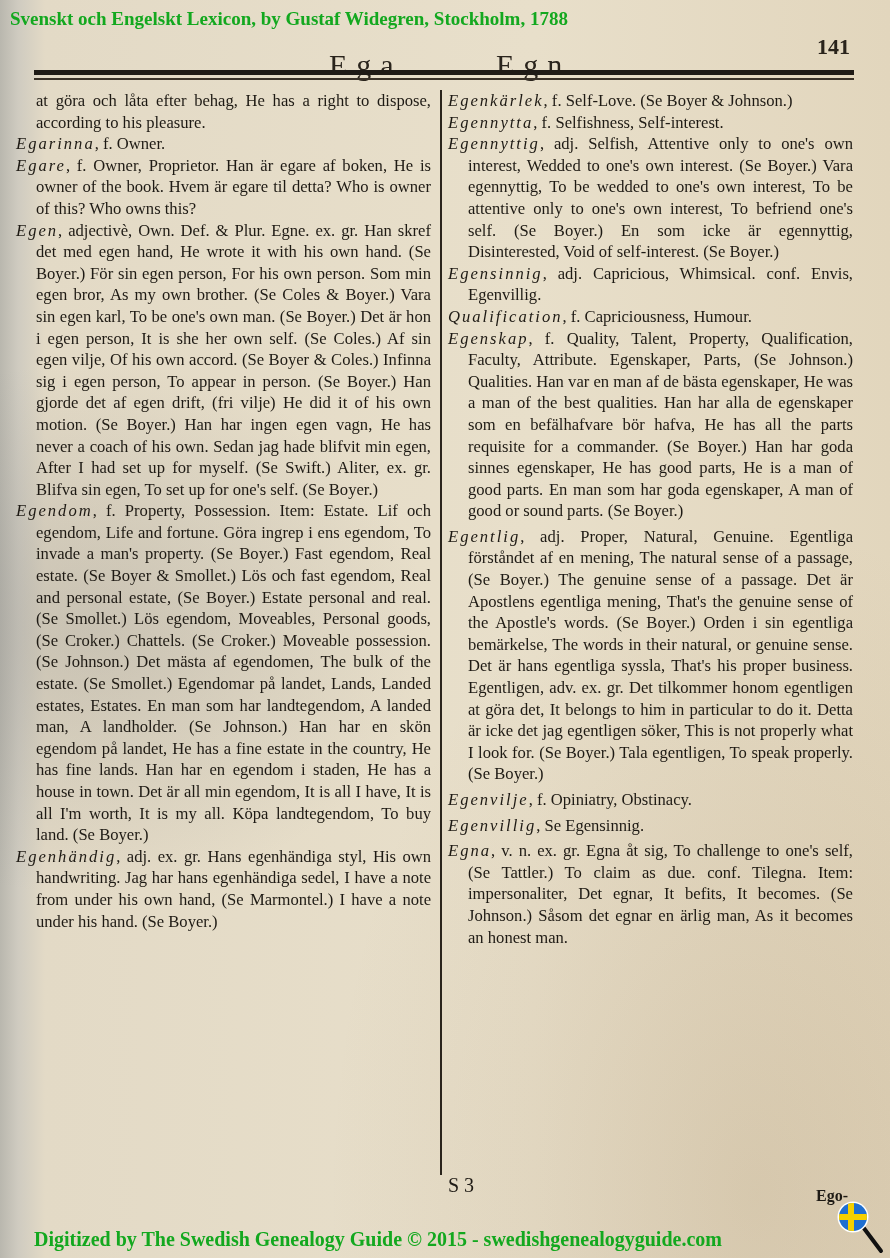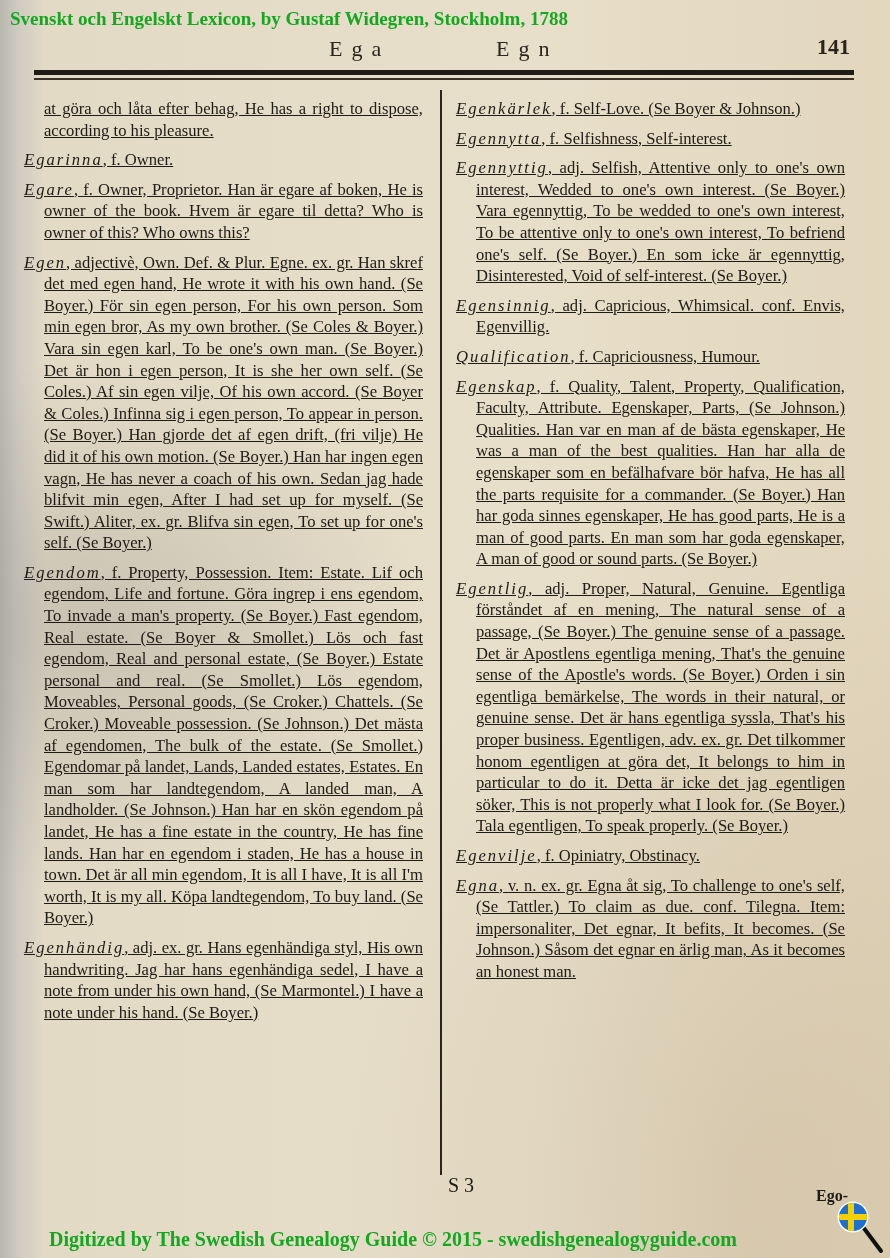--- a/index.html
+++ b/index.html
@@ -7,32 +7,32 @@
     background:#e6dcc6;
     font-family:"Liberation Serif","DejaVu Serif",serif;color:#1e1a14;}
   .page{position:absolute;inset:0;
     background:
       radial-gradient(ellipse at 85% 95%, rgba(150,120,80,.18), transparent 40%),
       radial-gradient(ellipse at 10% 50%, rgba(120,120,120,.25), transparent 30%),
       linear-gradient(90deg,#b9b7ae 0px,#cfcbc0 18px,#e3dac6 45px,#e8dfca 60%,#e2d6bd 100%);}
   .watermark{position:absolute;color:#13a81f;font-family:"Liberation Serif","DejaVu Serif",serif;
     font-weight:bold;letter-spacing:0;}
   .wm-top{left:10px;top:8px;font-size:19px;}
-  .wm-bottom{left:34px;top:1228px;font-size:20px;margin-left:15px;}
-  .running-head{position:absolute;top:36px;font-size:22px;letter-spacing:9px;color:#2a241c;}
+  .wm-bottom{left:34px;top:1228px;font-size:20px;}
+  .running-head{position:absolute;top:48px;font-size:30px;letter-spacing:9px;color:#2a241c;}
   .rh-left{left:329px;}
   .rh-right{left:496px;}
   .page-no{position:absolute;left:817px;top:34px;font-size:22px;font-weight:bold;color:#2a241c;}
   .rule-thick{position:absolute;left:34px;top:70px;width:820px;height:5px;background:#1f1b16;}
   .rule-thin{position:absolute;left:34px;top:78px;width:820px;height:1.5px;background:#3a3228;}
   .col-divider{position:absolute;left:440px;top:90px;width:2px;height:1085px;background:#2a241c;}
   .col{position:absolute;top:90px;font-size:16.6px;line-height:21.6px;}
   .col-left{left:16px;width:415px;}
   .col-right{left:448px;width:405px;}
-  .entry{margin:8px;padding-left:20px;text-indent:-20px;text-align:justify;text-decoration:underline;}
+  .entry{margin:0;padding-left:20px;text-indent:-20px;text-align:justify;}
   .entry.cont{text-indent:0;}
   .entry.gap{margin-top:4px;}
   .hw{font-style:italic;letter-spacing:2px;}
   .signature{position:absolute;left:448px;top:1174px;font-size:20px;}
   .catchword{position:absolute;left:792px;top:1187px;font-size:16px;font-weight:bold;margin-left:24px;}
   .logo{position:absolute;left:836px;top:1200px;width:50px;height:55px;}
 </style>
 </head>
 <body>
 
@@ -60,20 +60,21 @@
 
   <div class="col col-right">
     <p class="entry"><span class="hw">Egenkärlek</span><span>, f. Self-Love. (Se Boyer &amp; Johnson.)</span></p>
     <p class="entry"><span class="hw">Egennytta</span><span>, f. Selfishness, Self-interest.</span></p>
     <p class="entry"><span class="hw">Egennyttig</span><span>, adj. Selfish, Attentive only to one's own interest, Wedded to one's own interest. (Se Boyer.) Vara egennyttig, To be wedded to one's own interest, To be attentive only to one's own interest, To befriend one's self. (Se Boyer.) En som icke är egennyttig, Disinterested, Void of self-interest. (Se Boyer.)</span></p>
     <p class="entry"><span class="hw">Egensinnig</span><span>, adj. Capricious, Whimsical. conf. Envis, Egenvillig.</span></p>
     <p class="entry"><span class="hw">Qualification</span><span>, f. Capriciousness, Humour.</span></p>
     <p class="entry"><span class="hw">Egenskap</span><span>, f. Quality, Talent, Property, Qualification, Faculty, Attribute. Egenskaper, Parts, (Se Johnson.) Qualities. Han var en man af de bästa egenskaper, He was a man of the best qualities. Han har alla de egenskaper som en befälhafvare bör hafva, He has all the parts requisite for a commander. (Se Boyer.) Han har goda sinnes egenskaper, He has good parts, He is a man of good parts. En man som har goda egenskaper, A man of good or sound parts. (Se Boyer.)</span></p>
     <p class="entry gap"><span class="hw">Egentlig</span><span>, adj. Proper, Natural, Genuine. Egentliga förståndet af en mening, The natural sense of a passage, (Se Boyer.) The genuine sense of a passage. Det är Apostlens egentliga mening, That's the genuine sense of the Apostle's words. (Se Boyer.) Orden i sin egentliga bemärkelse, The words in their natural, or genuine sense. Det är hans egentliga syssla, That's his proper business. Egentligen, adv. ex. gr. Det tilkommer honom egentligen at göra det, It belongs to him in particular to do it. Detta är icke det jag egentligen söker, This is not properly what I look for. (Se Boyer.) Tala egentligen, To speak properly. (Se Boyer.)</span></p>
     <p class="entry gap"><span class="hw">Egenvilje</span><span>, f. Opiniatry, Obstinacy.</span></p>
+    <p class="entry gap"><span class="hw">Egenvillig</span><span>, Se Egensinnig.</span></p>
     <p class="entry gap"><span class="hw">Egna</span><span>, v. n. ex. gr. Egna åt sig, To challenge to one's self, (Se Tattler.) To claim as due. conf. Tilegna. Item: impersonaliter, Det egnar, It befits, It becomes. (Se Johnson.) Såsom det egnar en ärlig man, As it becomes an honest man.</span></p>
   </div>
 
   <div class="signature">S 3</div>
   <div class="catchword">Ego-</div>
 
   <div class="watermark wm-bottom">Digitized by The Swedish Genealogy Guide © 2015 - swedishgenealogyguide.com</div>
 
   <svg class="logo" viewBox="0 0 50 55">
     <defs>

